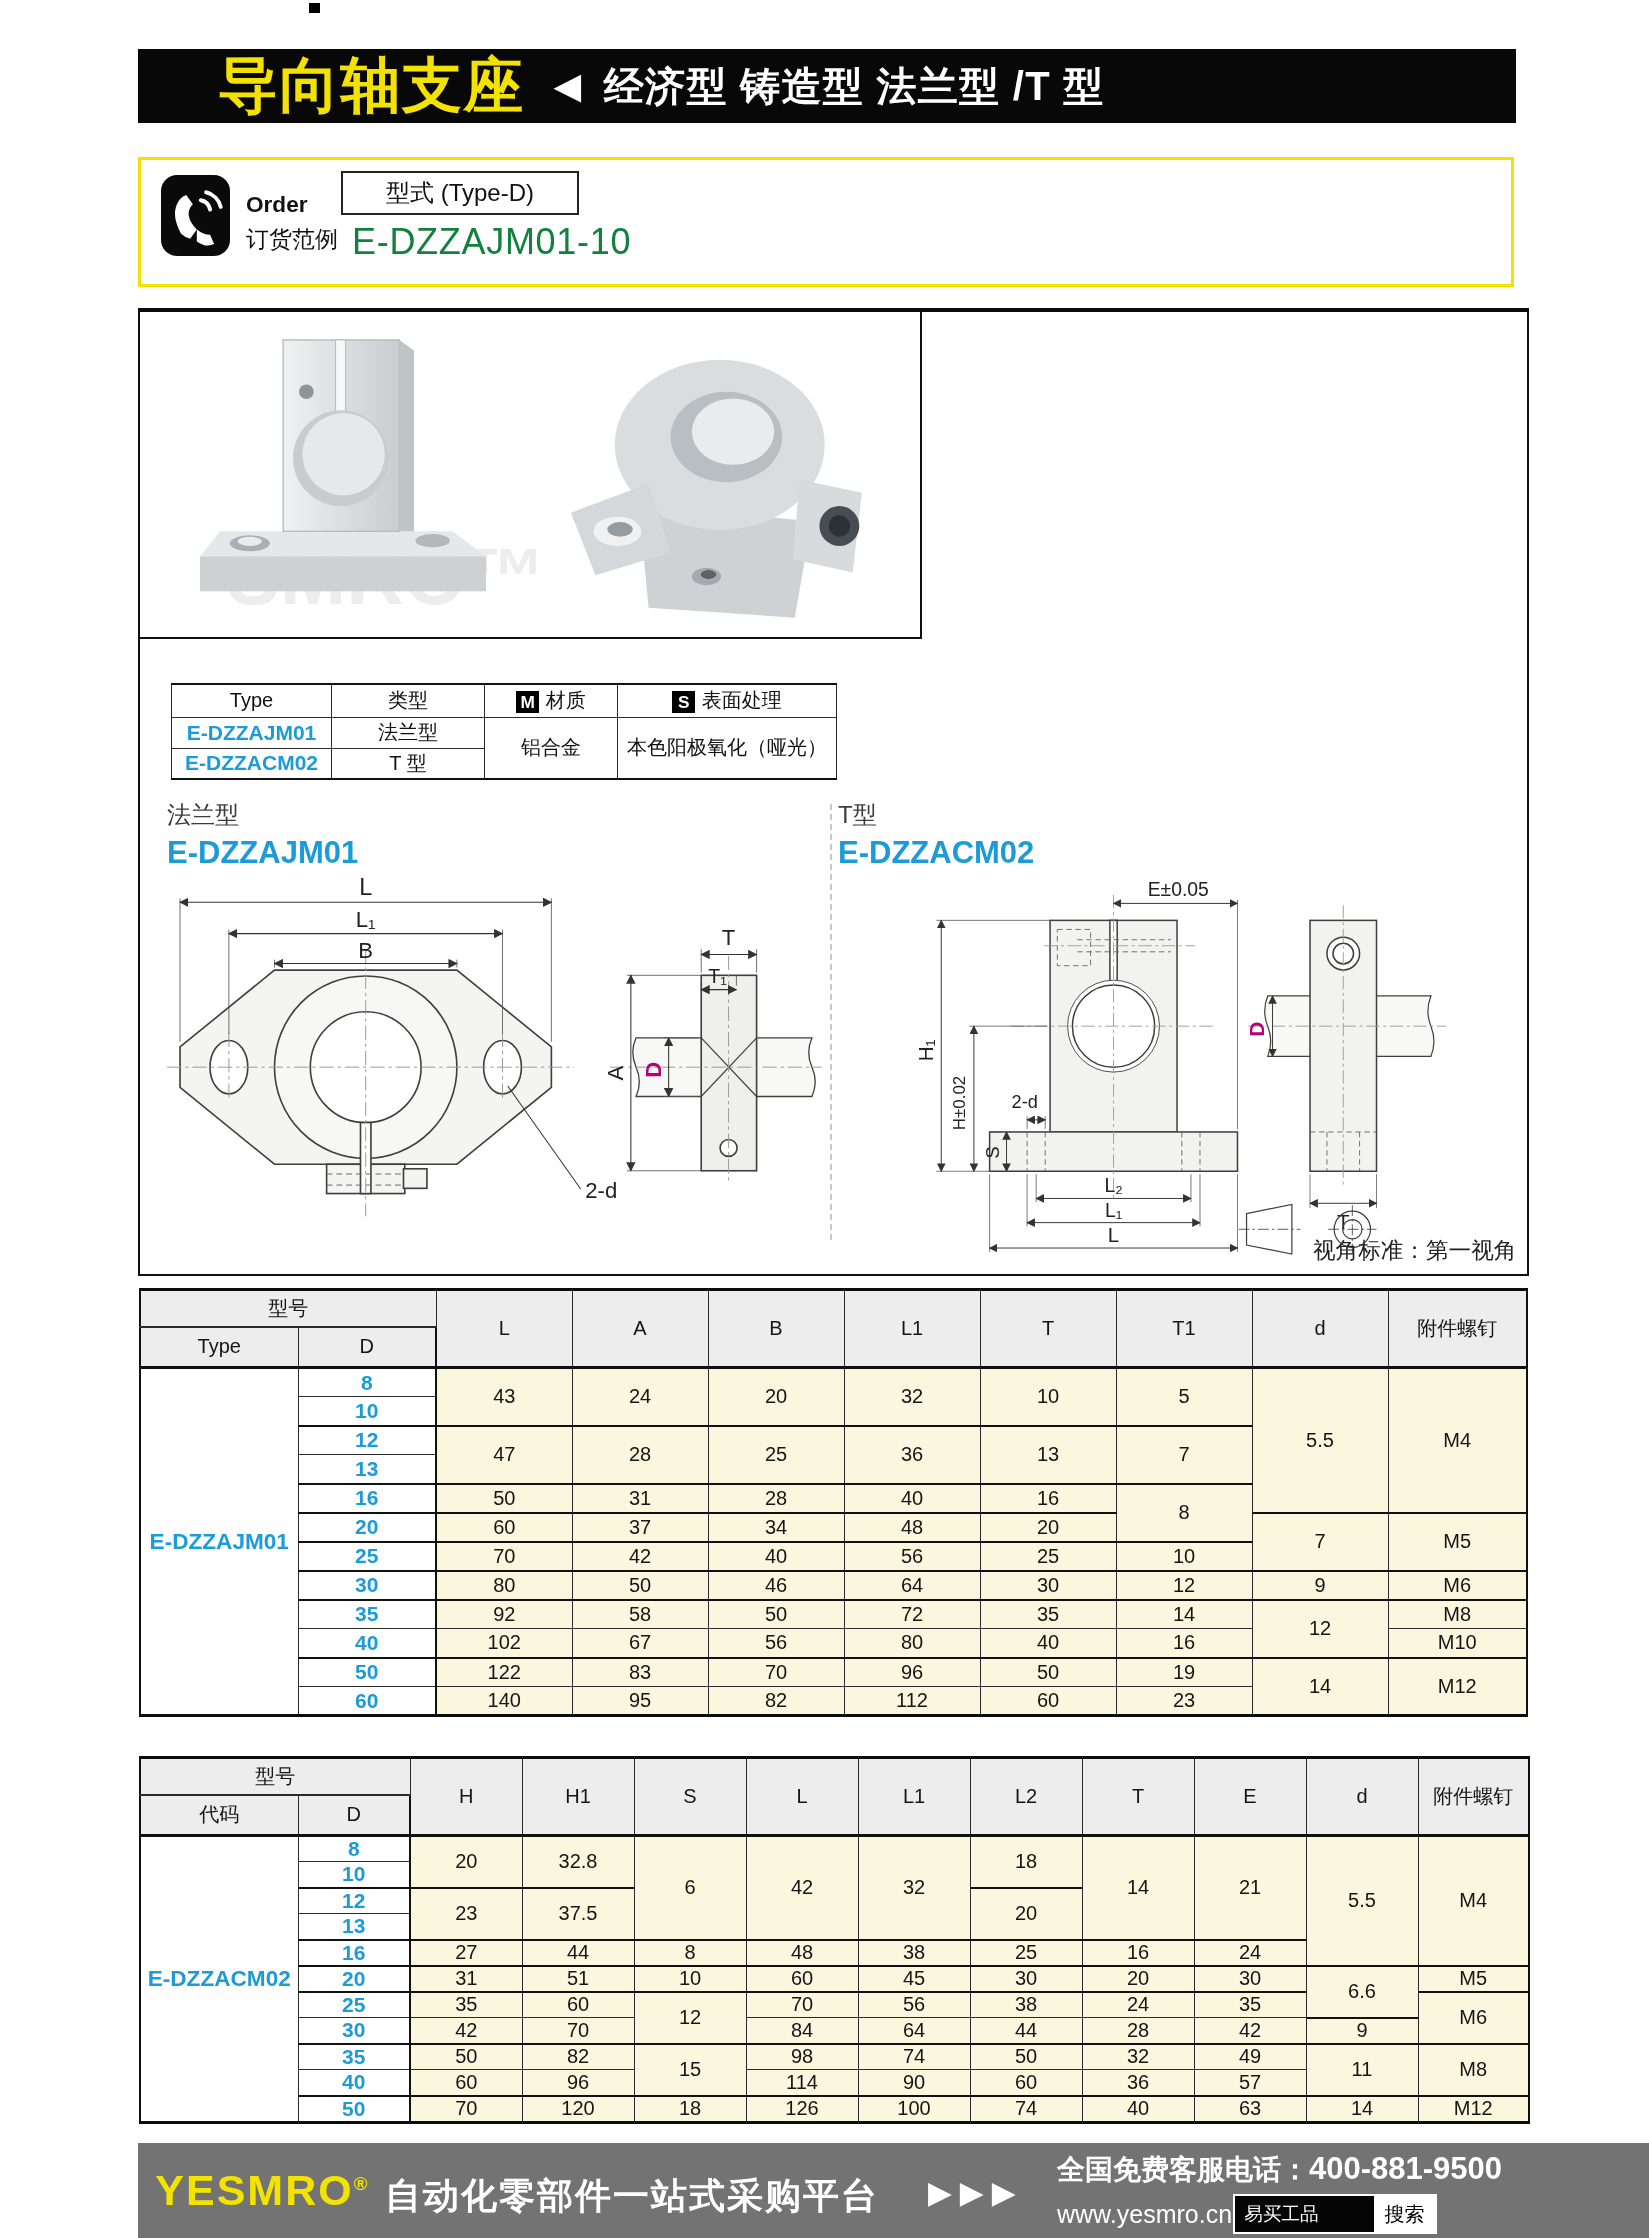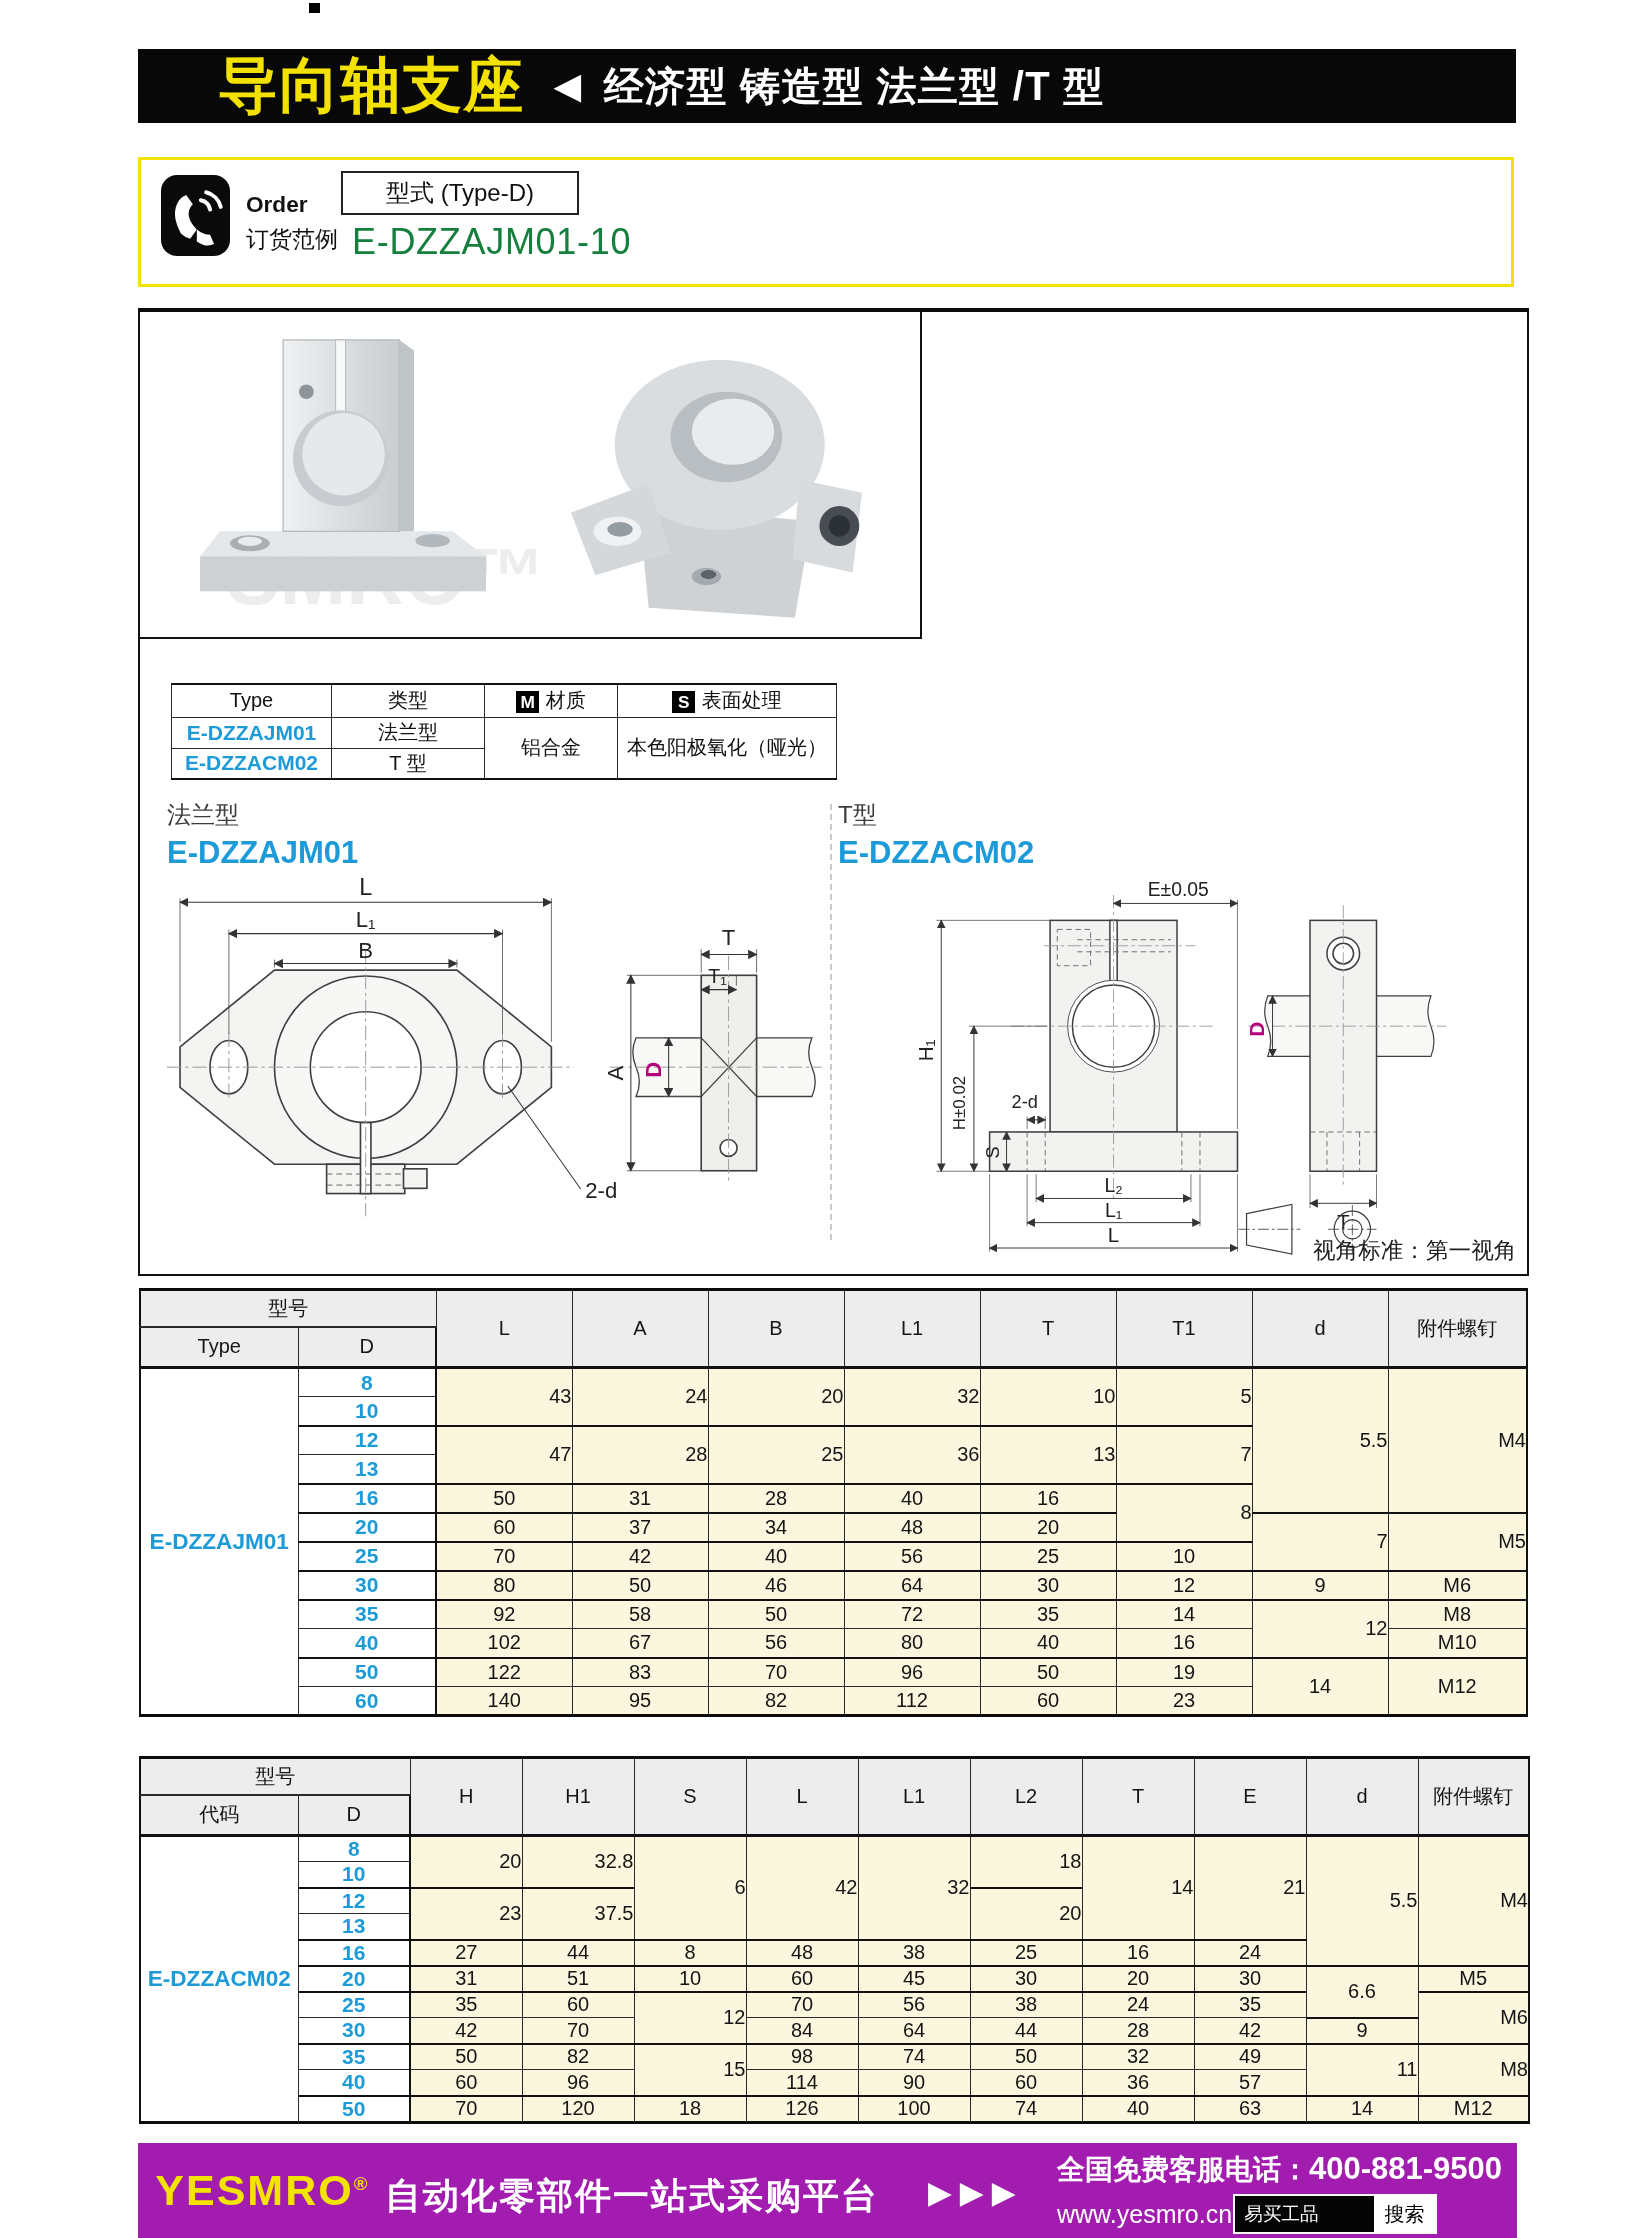--- a/index.html
+++ b/index.html
@@ -56,24 +56,24 @@
   .dim thead tr.h1{height:37px;}
   .dim thead tr.h2{height:41px;}
   .dim .hgroup{border-bottom-width:2px;}
   .dim td.val{background:#fbf6de;}
   .dim td.dcol{background:#fff;color:#1d9bd8;font-weight:bold;font-size:21px;border-right:2px solid #111;}
   .dim th.dhead{border-right:2px solid #111;}
   .dim td.model{background:#fff;color:#1d9bd8;font-weight:bold;font-size:22.6px;}
   .t1 tbody tr{height:29px;}
   .t2 tbody tr{height:26px;}
   .dim tr.ge td{border-bottom:2.7px solid #111;}
-  .dim td.gb{border-bottom:2.7px solid #111;text-align:right;}
-
-  
-  .footer{position:absolute;left:138px;top:2143px;width:1379px;height:96px;background:#a21caf;}
+  .dim td.gb{border-bottom:2.7px solid #111;}
+
+  
+  .footer{position:absolute;left:138px;top:2143px;width:1512px;height:96px;background:#737373;}
   .f-logo{position:absolute;left:17.3px;top:22.6px;color:#f2e300;font-size:43px;font-weight:bold;letter-spacing:2px;}
   .f-logo sup{font-size:18.6px;}
   .f-tag{position:absolute;left:247px;top:29px;color:#fff;font-size:36px;font-weight:bold;letter-spacing:2px;}
   .f-arrows{position:absolute;left:790px;top:31px;color:#fff;font-size:31px;letter-spacing:8px;}
   .f-phone{position:absolute;left:919px;top:8px;color:#fff;font-size:28px;font-weight:bold;}
   .f-phone .num{font-size:31px;}
   .f-web{position:absolute;left:919px;top:57px;color:#fff;font-size:25px;}
   .f-search{position:absolute;left:1095px;top:51px;width:200px;height:36px;border:2px solid #fff;display:flex;}
   .f-search-text{flex:1;color:#fff;font-size:18.6px;line-height:36px;padding-left:9.3px;background:#050505;}
   .f-search-btn{width:61px;background:#fff;color:#000;font-size:20px;line-height:36px;text-align:center;position:relative;}

